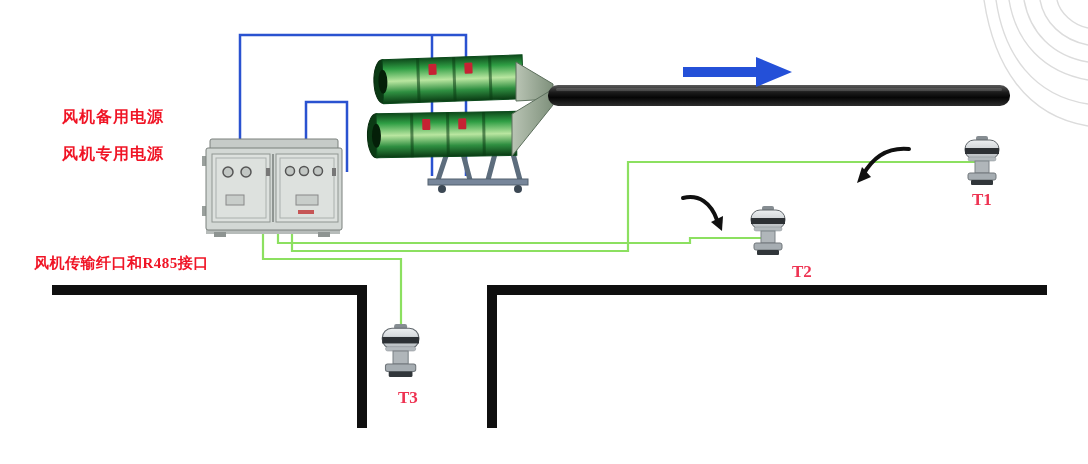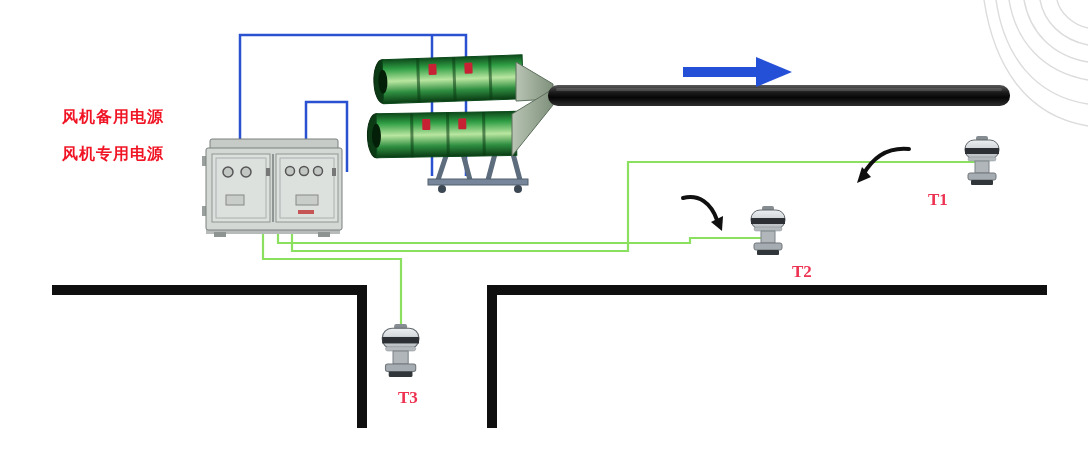--- a/index.html
+++ b/index.html
@@ -170,18 +170,19 @@
       <polygon points="722,231 711,222 723,216" fill="#101010"></polygon>
     </g>
 
     <use href="#sensorSym" x="962" y="136"></use>
     <use href="#sensorSym" x="748" y="206"></use>
     <use href="#sensorSym" transform="translate(379,324) scale(1.08)"></use>
   </svg>
 
   <div class="cn-label" style="left:62px;top:108px">风机备用电源</div>
   <div class="cn-label" style="left:62px;top:145px">风机专用电源</div>
+  <div class="cn-label small" style="left:34px;top:255px">风机传输纤口和R485接口</div>
 
-  <div class="t-label" style="left:928px;top:190px">T1</div>
+  <div class="t-label" style="left:972px;top:190px">T1</div>
   <div class="t-label" style="left:792px;top:262px">T2</div>
   <div class="t-label" style="left:398px;top:388px">T3</div>
 
 </div>
 
 </body></html>

